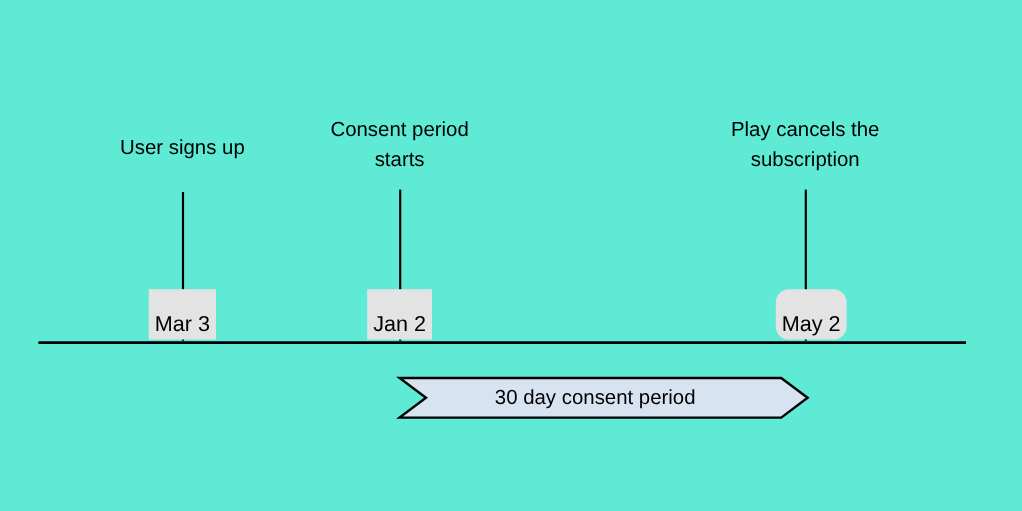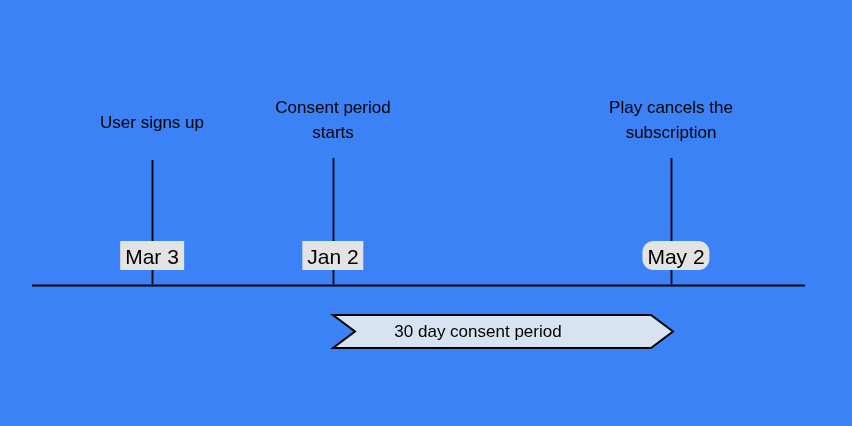--- a/index.html
+++ b/index.html
@@ -11,46 +11,46 @@
     width: 852px;
     height: 426px;
     font-family: "Liberation Sans", sans-serif;
     color: #000000;
     overflow: hidden;
   }
   #diagram {
     position: relative;
     width: 852px;
     height: 426px;
-    background: #3b82f6;
+    background: #5eead4;
   }
   #timeline-svg {
     position: absolute;
     left: 0;
     top: 0;
     width: 852px;
     height: 426px;
   }
   .event-caption {
     position: absolute;
     text-align: center;
     font-size: 17px;
     line-height: 25px;
     color: #000000;
     white-space: pre-line;
     transform: translateX(-50%);
     pointer-events: none;
   }
   .date-chip {
     position: absolute;
-    font-size: 21px;
+    font-size: 18px;
     line-height: 22px;
     color: #000000;
     background: #e3e3e3;
-    padding: 5px 5px 2px 5px;
+    padding: 18px 5px 2px 5px;
     transform: translateX(-50%);
     white-space: nowrap;
   }
   .band-label {
     position: absolute;
     font-size: 17px;
     line-height: 20px;
     color: #000000;
     transform: translate(-50%, -50%);
     white-space: nowrap;
@@ -81,15 +81,15 @@
 
   <div class="event-caption" style="left:333px; top:95px; width:220px;">Consent period
 starts</div>
 
   <div class="date-chip" style="left:152px; top:241px;">Mar 3</div>
 
   <div class="date-chip" style="left:333px; top:241px;">Jan 2</div>
 
   <div class="date-chip" style="left:676px; top:241px;border-radius:11px;">May 2</div>
 
-  <div class="band-label" style="left:478px; top:332px;text-align:right;">30 day consent period</div>
+  <div class="band-label" style="left:496px; top:332px;text-align:right;">30 day consent period</div>
 
 </div>
 
 </body></html>

